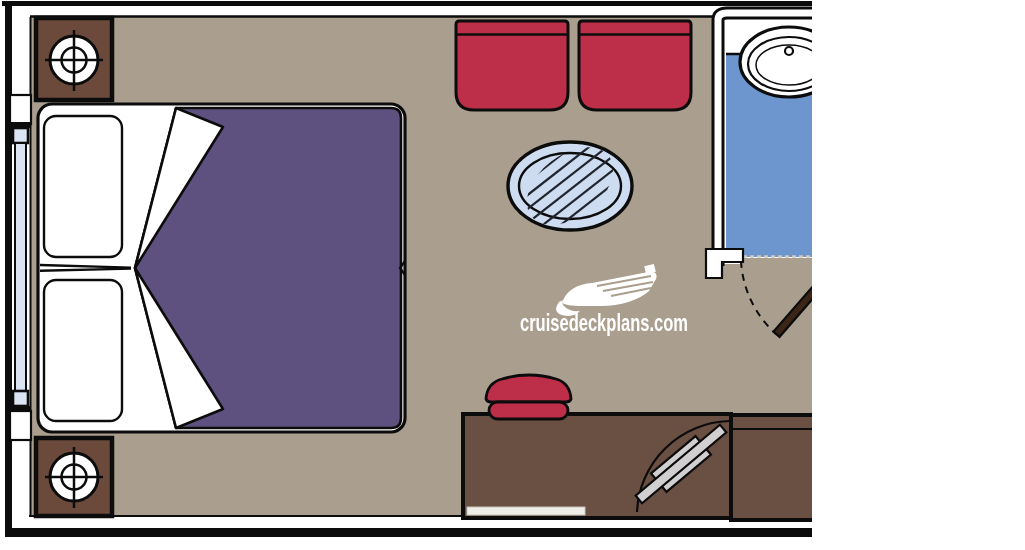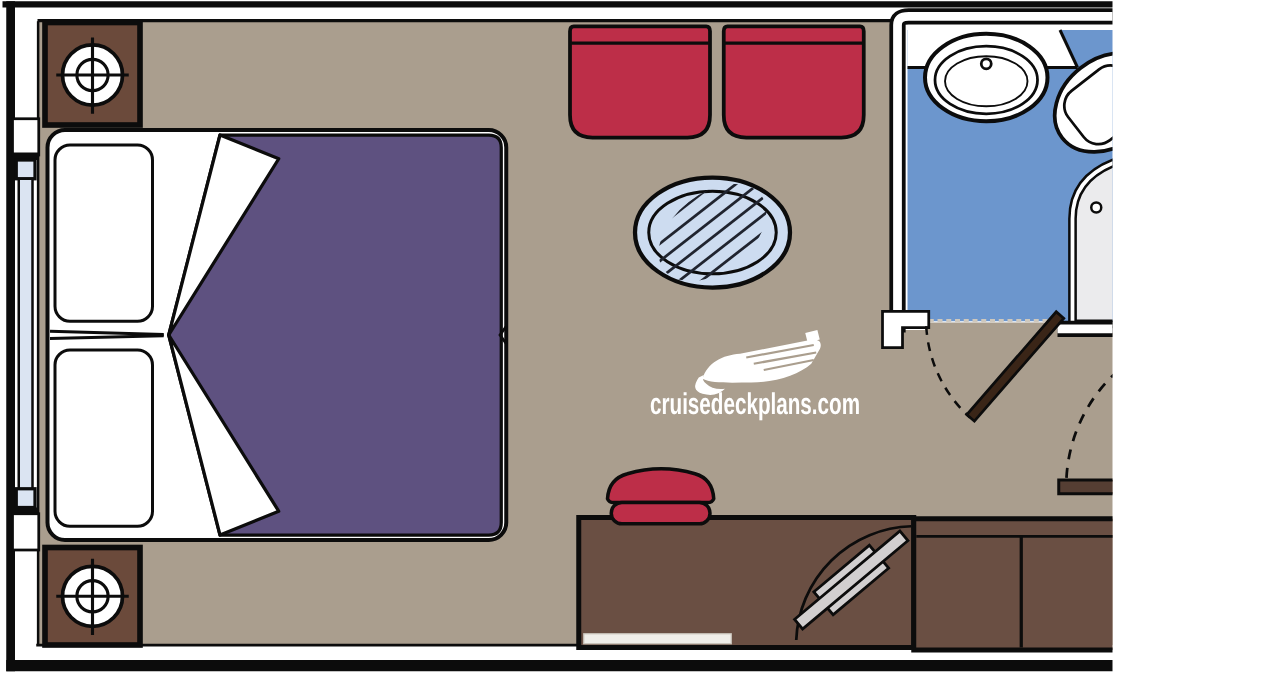--- a/index.html
+++ b/index.html
@@ -1,16 +1,16 @@
 <!DOCTYPE html>
 <html style="--line: #0c0c0c; --floor: #aa9e8e; --linen: #ffffff; --duvet-purple: #5e5180; --accent-red: #bd2e48; --wood-dark: #6b4a3b; --wood-desk: #6a4f43; --bath-blue: #6c96cd; --shower-gray: #ebebed; --glass-blue: #cddcf0; --stripe-dark: #20242f; --window-blue: #dbe4f2; --tv-gray: #d2cfd0; --door-dark: #3a2517; --door-entry: #553e33; --watermark-white: #ffffff; --desk-strip: #f0eee9; --threshold: #cfc8bd;"><head>
 <meta charset="utf-8">
 <style>
   html,body{margin:0;padding:0;background:#ffffff;}
-  .stage{position:relative;width:890px;height:550px;background:#fff;overflow:hidden;
+  .stage{position:relative;width:812px;height:550px;background:#fff;overflow:hidden;
          font-family:"Liberation Sans",sans-serif;}
   .stage svg{position:absolute;left:0;top:0;display:block;}
   .wm-text{font-family:"Liberation Sans",sans-serif;font-weight:600;font-size:24px;}
 </style>
 </head>
 <body>
 
 <div class="stage">
 <svg width="1025" height="550" viewBox="0 0 1025 550">
 

